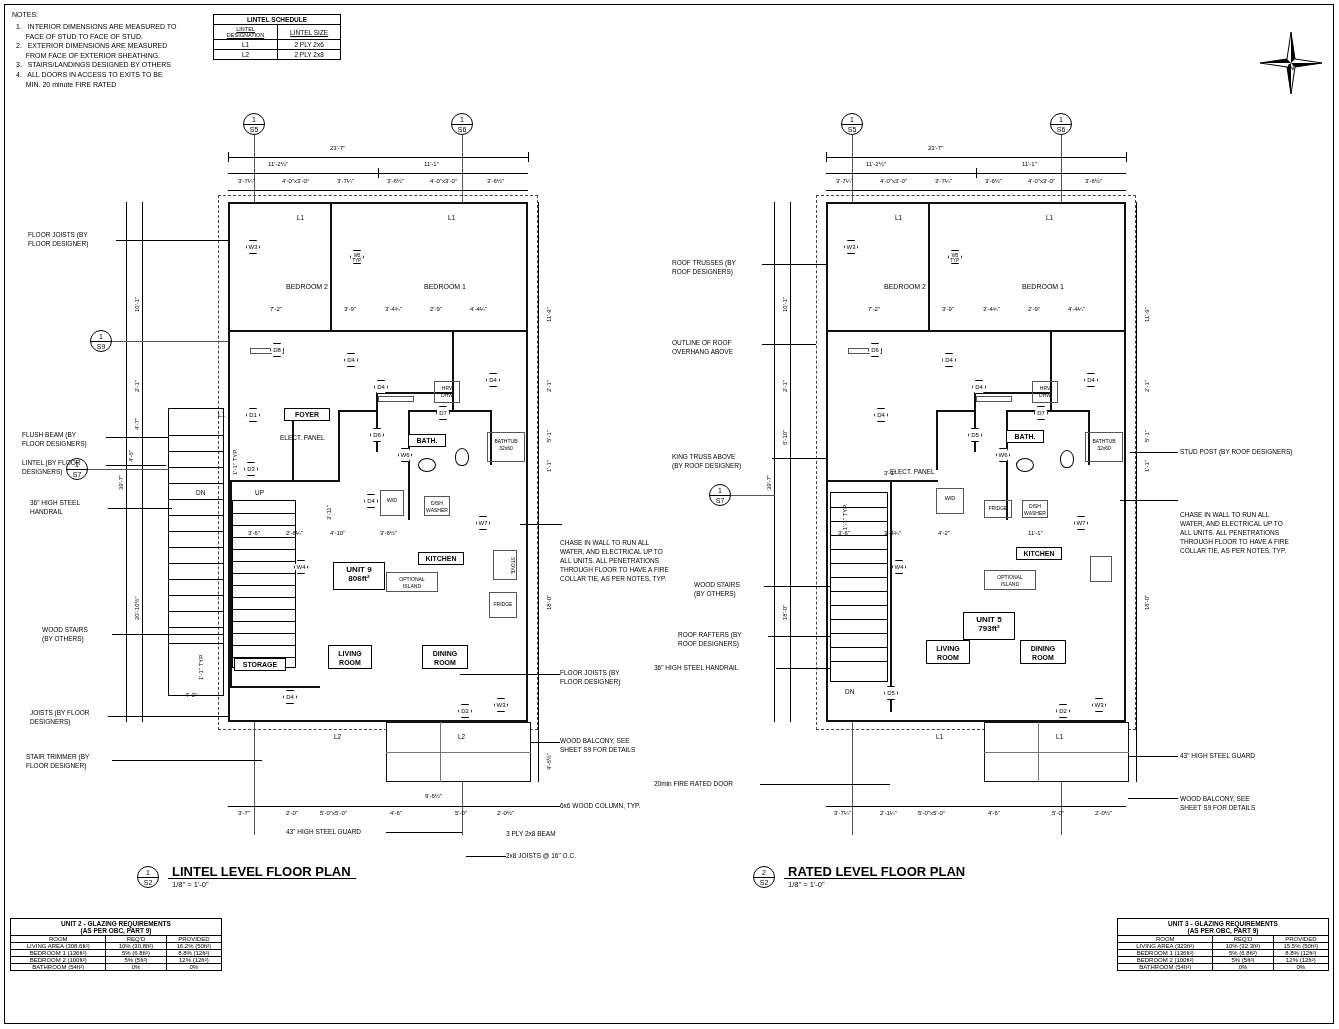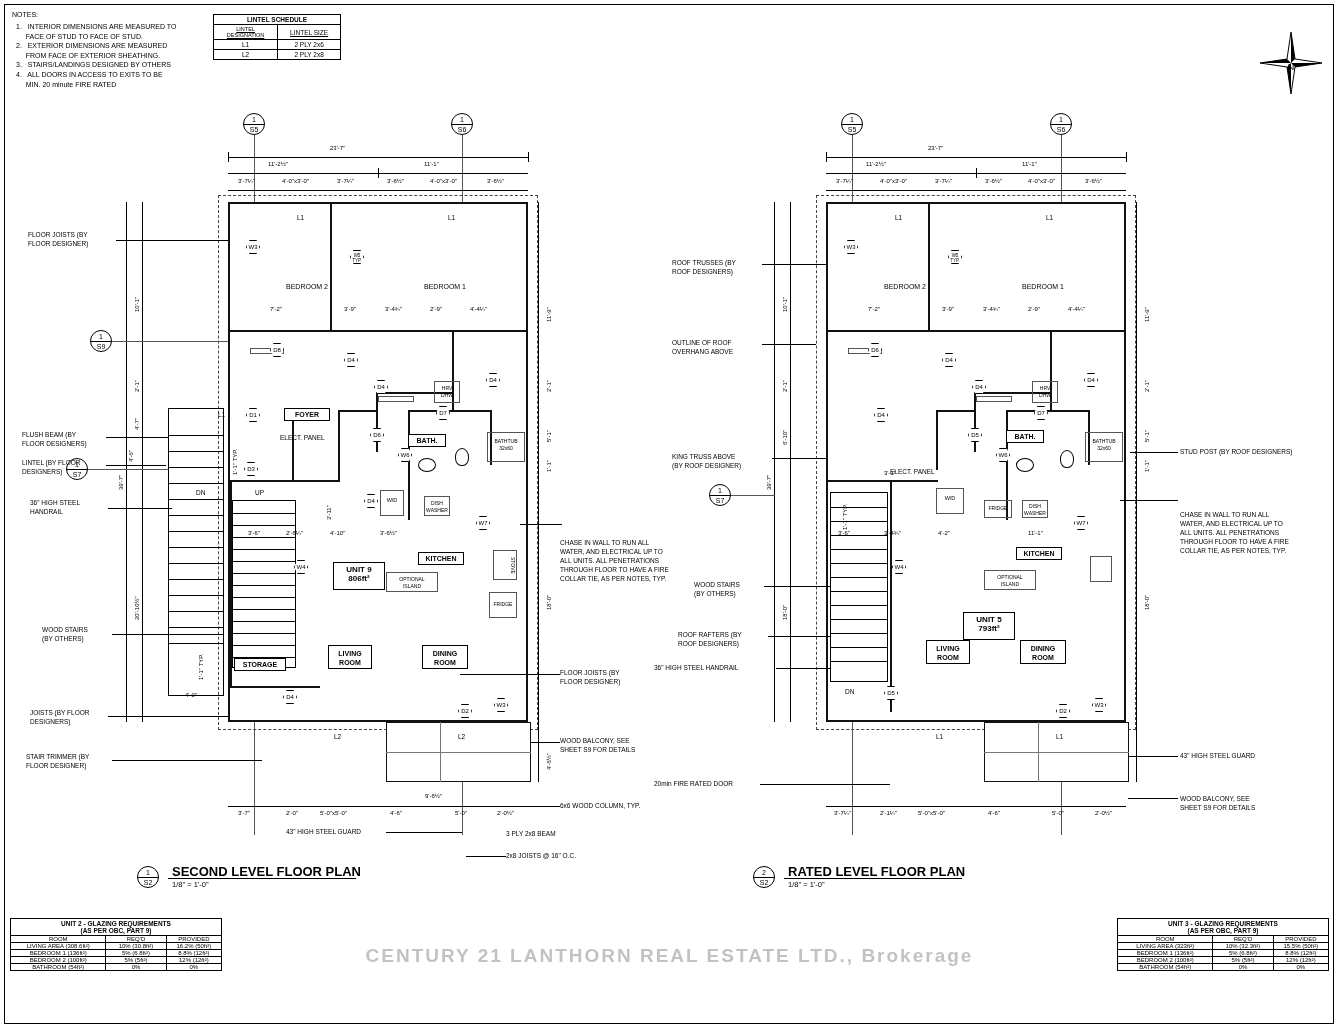--- a/index.html
+++ b/index.html
@@ -325,21 +325,21 @@
   <div class="lbl" style="left:286px;top:828px;">43" HIGH STEEL GUARD</div>
   <div class="lead" style="left:386px;top:832px;width:76px;"></div>
   <div class="lbl" style="left:506px;top:830px;">3 PLY 2x8 BEAM</div>
   <div class="lbl" style="left:506px;top:852px;">2x8 JOISTS @ 16" O.C.</div>
   <div class="lead" style="left:466px;top:856px;width:40px;"></div>
 
   <div class="bub" style="left:137px;top:866px;">
     <span class="n">1</span>
     <span class="d">S2</span>
   </div>
-  <div class="title" style="left:172px;top:864px;">SECOND LEVEL FLOOR PLAN</div>
+  <div class="title" style="left:172px;top:864px;">LINTEL LEVEL FLOOR PLAN</div>
   <div class="scale" style="left:172px;top:880px;">1/8" = 1'-0"</div>
   <div class="ln hl" style="left:168px;top:878px;width:188px;"></div>
 
   <div class="bub" style="left:841px;top:113px;">
     <span class="n">1</span>
     <span class="d">S5</span>
   </div>
   <div class="ln vl" style="left:852px;top:135px;height:700px;background:#555;"></div>
   <div class="bub" style="left:1050px;top:113px;">
     <span class="n">1</span>
@@ -605,14 +605,13 @@
       </tr>
       <tr>
         <td>BATHROOM (54ft²)</td>
         <td>0%</td>
         <td>0%</td>
       </tr>
     </tbody>
       </table>
   </div>
 
-  <div class="wm">CENTURY 21 LANTHORN REAL ESTATE LTD., Brokerage</div>
 </div>
 
 </body></html>

